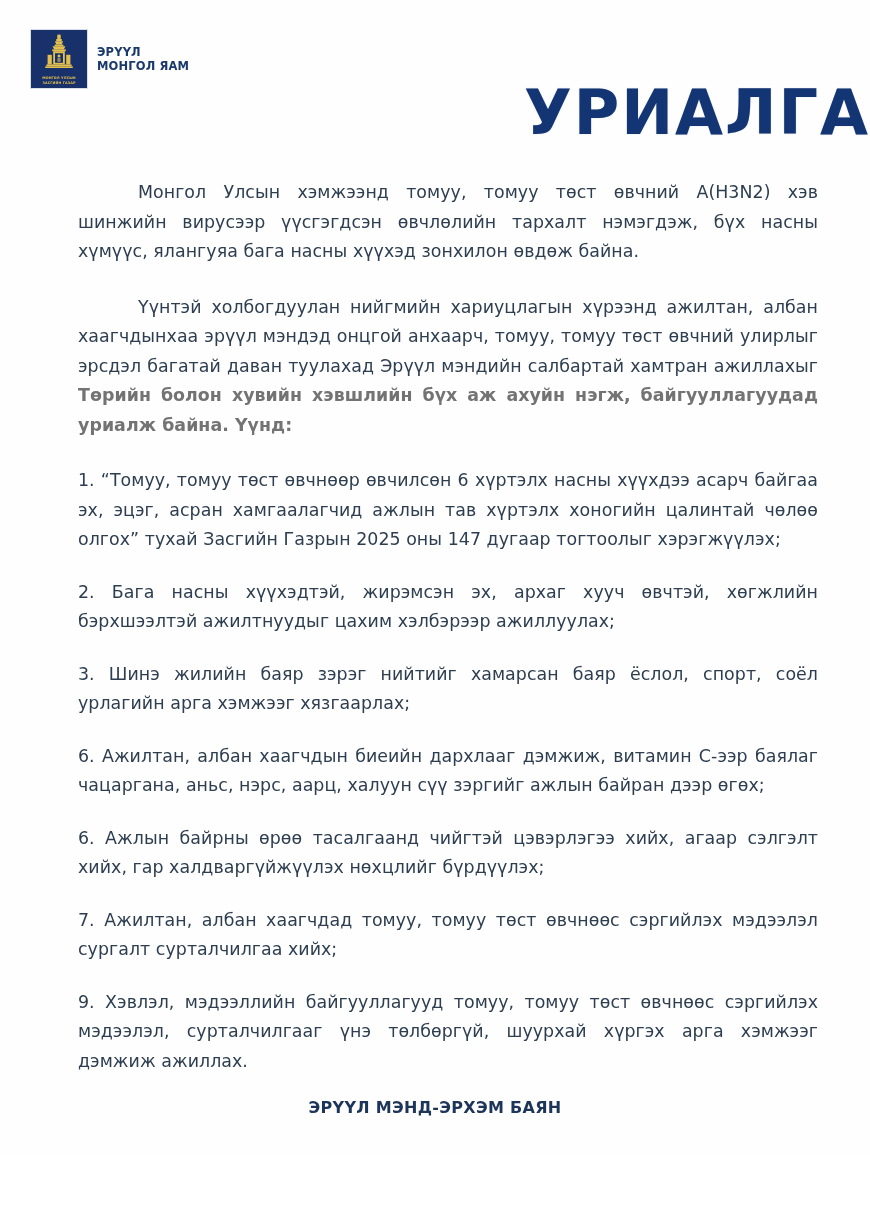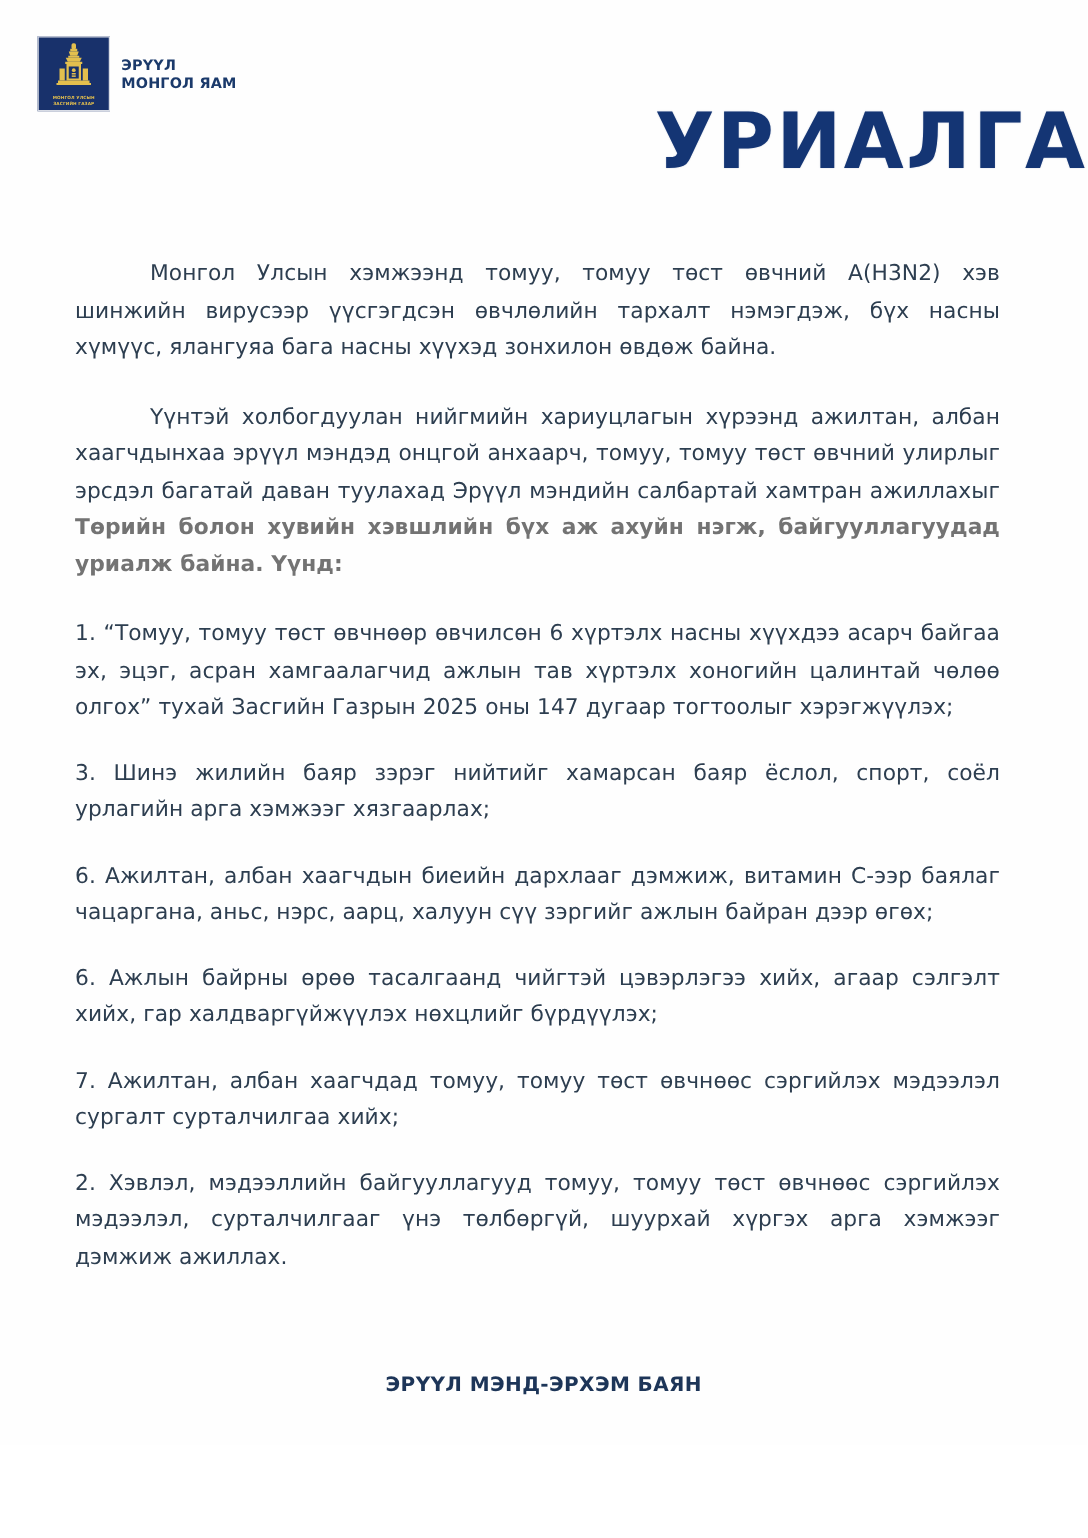--- a/index.html
+++ b/index.html
@@ -86,24 +86,23 @@
     font-weight: bold;
     color: #143574;
     letter-spacing: 2px;
     font-family: "DejaVu Sans", "Liberation Sans", sans-serif;
     text-shadow: 0 0 1px rgba(20,53,116,.35);
   }
 
   
   .body-block {
     position: absolute;
-    left: 60px;
+    left: 78px;
     top: 178px;
     width: 740px;
-    margin-top: 27px;
   }
   p.para {
     margin: 0 0 22px 0;
     text-align: justify;
     text-justify: inter-word;
     color: #2d3e50;
     font-size: 17.4px;
     line-height: 29.5px;
     font-family: "DejaVu Sans", "Liberation Sans", sans-serif;
     letter-spacing: .05px;
@@ -177,23 +176,24 @@
 
   <div class="title">УРИАЛГА</div>
 
   <div class="body-block">
 
     <p class="para indent lead">Монгол Улсын хэмжээнд томуу, томуу төст өвчний A(H3N2) хэв шинжийн вирусээр үүсгэгдсэн өвчлөлийн тархалт нэмэгдэж, бүх насны хүмүүс, ялангуяа бага насны хүүхэд зонхилон өвдөж байна.</p>
 
     <p class="para indent lead"><span>Үүнтэй холбогдуулан нийгмийн хариуцлагын хүрээнд ажилтан, албан хаагчдынхаа эрүүл мэндэд онцгой анхаарч, томуу, томуу төст өвчний улирлыг эрсдэл багатай даван туулахад Эрүүл мэндийн салбартай хамтран ажиллахыг </span><b>Төрийн болон хувийн хэвшлийн бүх аж ахуйн нэгж, байгууллагуудад уриалж байна. Үүнд:</b></p>
 
     <p class="para item">1. “Томуу, томуу төст өвчнөөр өвчилсөн 6 хүртэлх насны хүүхдээ асарч байгаа эх, эцэг, асран хамгаалагчид ажлын тав хүртэлх хоногийн цалинтай чөлөө олгох” тухай Засгийн Газрын 2025 оны 147 дугаар тогтоолыг хэрэгжүүлэх;</p>
+    <p class="para item">2. Бага насны хүүхэдтэй, жирэмсэн эх, архаг хууч өвчтэй, хөгжлийн бэрхшээлтэй ажилтнуудыг цахим хэлбэрээр ажиллуулах;</p>
     <p class="para item">3. Шинэ жилийн баяр зэрэг нийтийг хамарсан баяр ёслол, спорт, соёл урлагийн арга хэмжээг хязгаарлах;</p>
     <p class="para item">6. Ажилтан, албан хаагчдын биеийн дархлааг дэмжиж, витамин С-ээр баялаг чацаргана, аньс, нэрс, аарц, халуун сүү зэргийг ажлын байран дээр өгөх;</p>
     <p class="para item">6. Ажлын байрны өрөө тасалгаанд чийгтэй цэвэрлэгээ хийх, агаар сэлгэлт хийх, гар халдваргүйжүүлэх нөхцлийг бүрдүүлэх;</p>
     <p class="para item">7. Ажилтан, албан хаагчдад томуу, томуу төст өвчнөөс сэргийлэх мэдээлэл сургалт сурталчилгаа хийх;</p>
-    <p class="para item">2. Хэвлэл, мэдээллийн байгууллагууд томуу, томуу төст өвчнөөс сэргийлэх мэдээлэл, сурталчилгааг үнэ төлбөргүй, шуурхай хүргэх арга хэмжээг дэмжиж ажиллах.</p>
+    <p class="para item">9. Хэвлэл, мэдээллийн байгууллагууд томуу, томуу төст өвчнөөс сэргийлэх мэдээлэл, сурталчилгааг үнэ төлбөргүй, шуурхай хүргэх арга хэмжээг дэмжиж ажиллах.</p>
 
   </div>
 
   <div class="closing">ЭРҮҮЛ МЭНД-ЭРХЭМ БАЯН</div>
 
 </div>
 
 </body></html>

